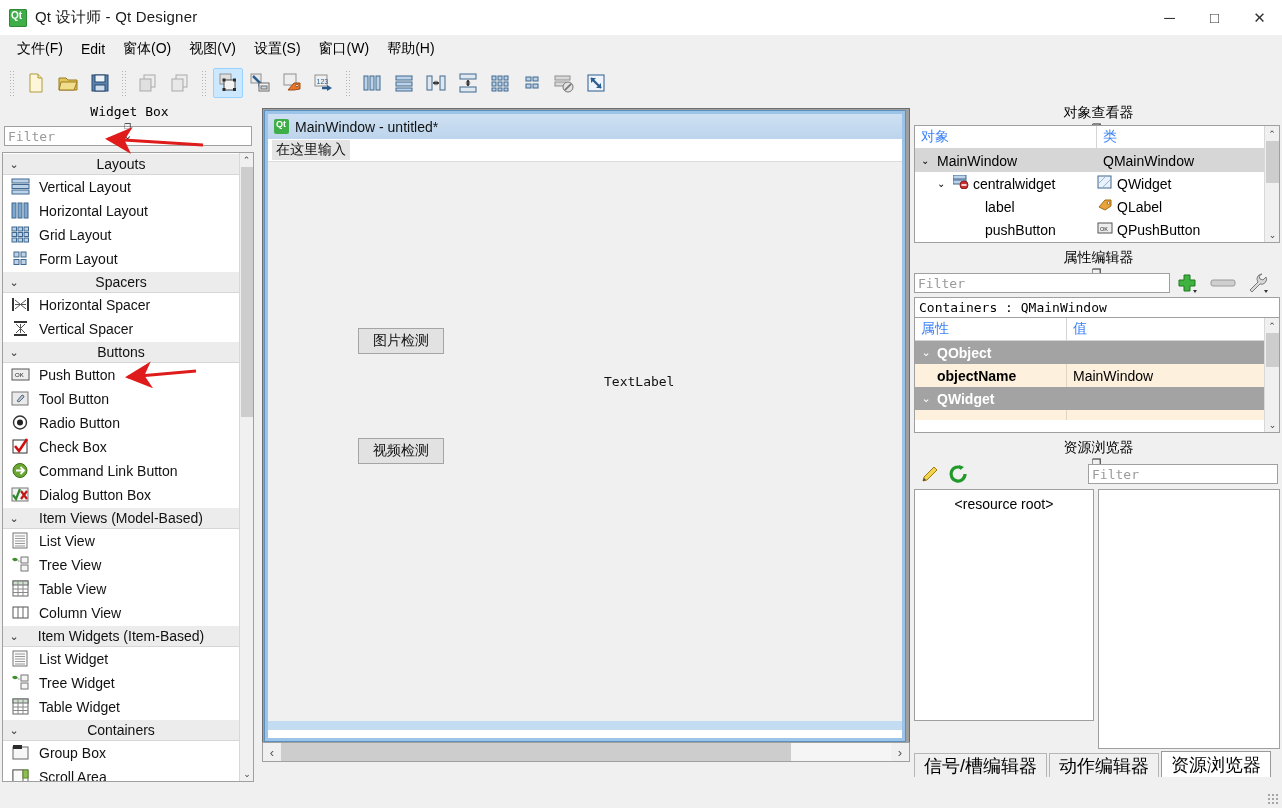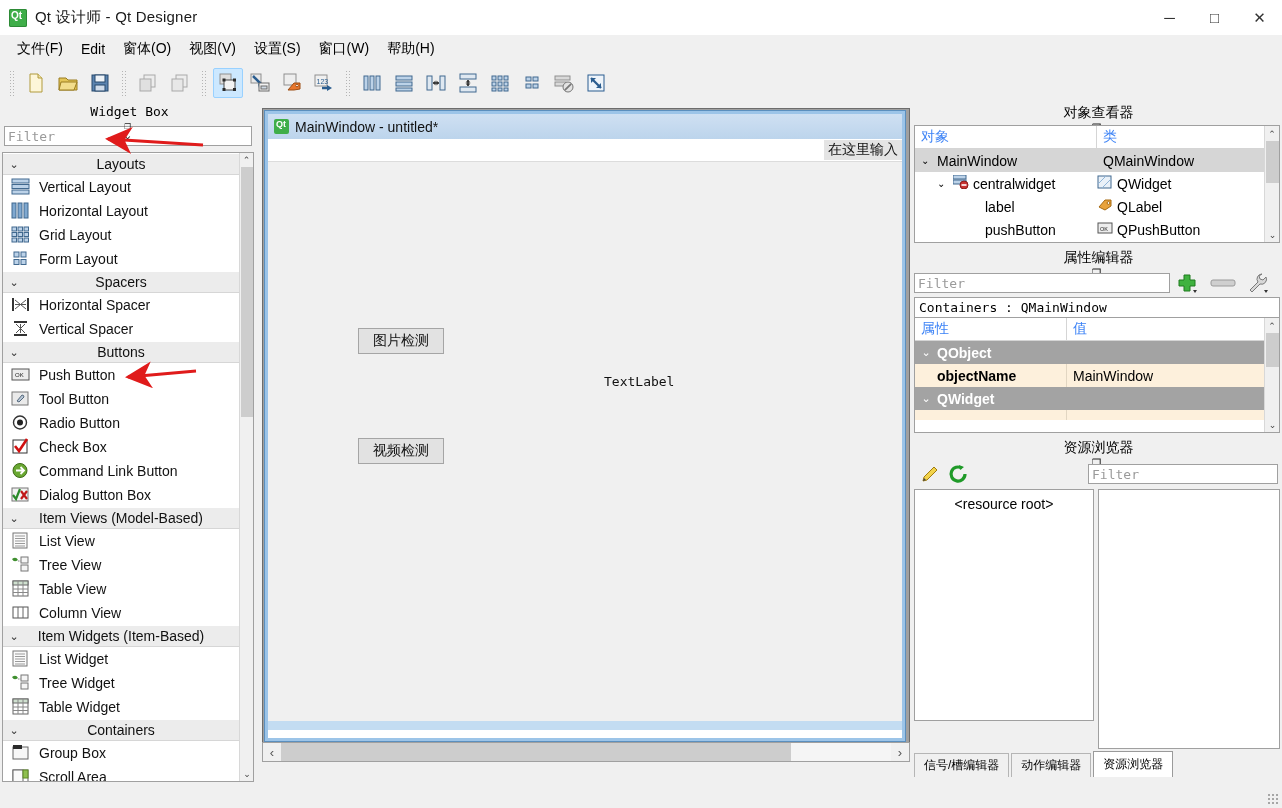--- a/index.html
+++ b/index.html
@@ -147,21 +147,21 @@
     width:15px; height:15px; background:#3fae49; border-radius:2px;
     margin-right:6px; position:relative;
   }
   .form-title .qt:after{
     content:"Qt"; position:absolute; left:2px; top:0px;
     font-size:9px; font-weight:bold; color:#fff;
   }
   .form-title .txt { font-size:14px; color:#111; }
   .form-menubar {
     height:23px; background:#fff; border-bottom:1px solid #dcdcdc;
-    display:flex; align-items:center; padding-left:4px; box-sizing:border-box;justify-content:flex-end;
+    display:flex; align-items:center; padding-left:4px; box-sizing:border-box;
   }
   .form-menubar .mi {
     font-size:14px; color:#111; background:#e4e4e4; padding:1px 4px;
   }
   .canvas {
     position:absolute; left:0; top:48px; right:0; bottom:8px;
     background:#f0f0f0;
     background-image: radial-gradient(#9a9a9a 0.6px, transparent 0.7px);
     background-size: 10px 10px;
     background-position: 4px 4px;
@@ -277,21 +277,21 @@
   }
   .rb-right {
     position:absolute; left:186px; top:50px; width:182px; height:260px;
     background:#fff; border:1px solid #a0a0a0; box-sizing:border-box;
   }
   .rb-tabs {
     position:absolute; left:2px; top:312px; width:366px; height:26px;
     display:flex; align-items:flex-end;
   }
   .rb-tab {
-    height:24px; padding:0 9px; font-size:12px;
+    height:24px; padding:0 9px; font-size:18px;
     display:flex; align-items:center;
     background:#f0f0f0; border:1px solid #b5b5b5; border-bottom:none;
     margin-right:2px; box-sizing:border-box;
   }
   .rb-tab.active { background:#fff; height:26px; border-color:#9a9a9a;}
 
   .grip {
     position:absolute; right:3px; bottom:3px; width:12px; height:12px;
     background-image: radial-gradient(#a6a6a6 35%, transparent 36%);
     background-size: 4px 4px;

